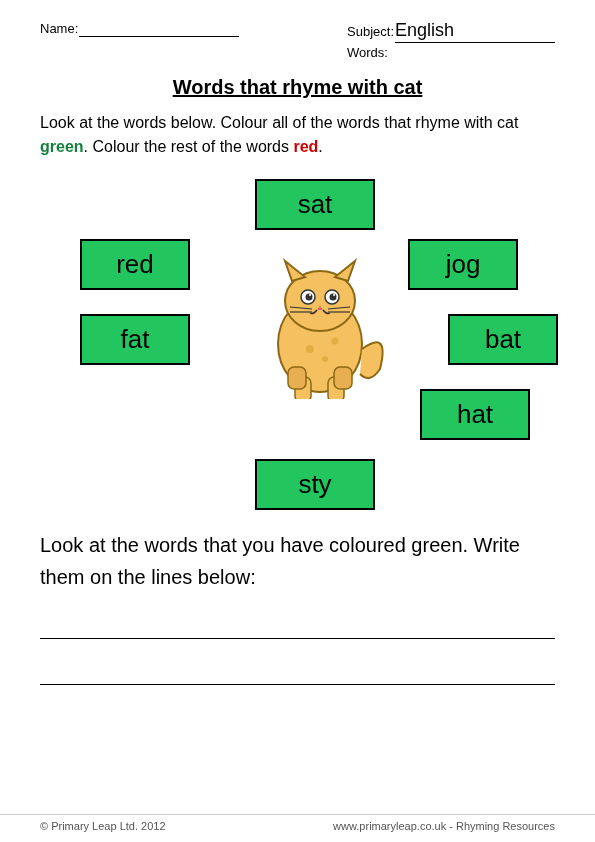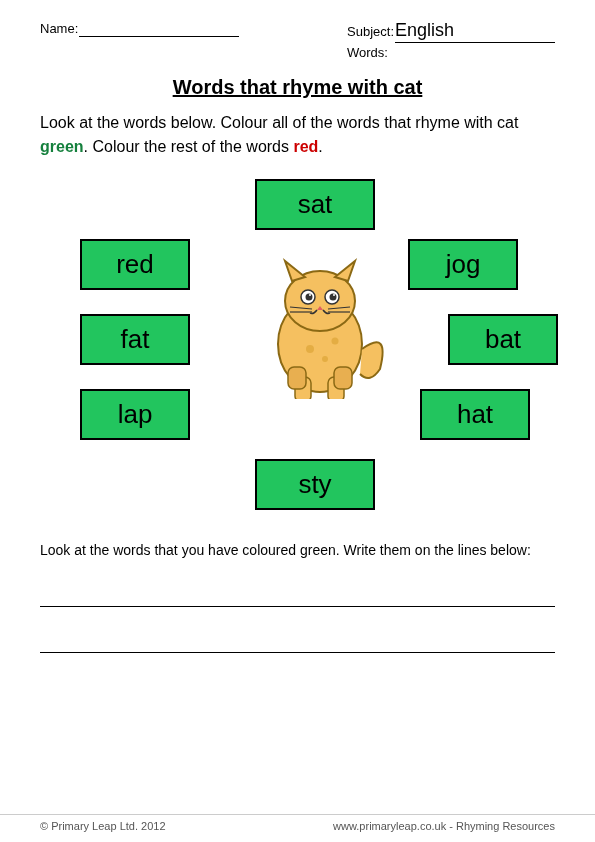--- a/index.html
+++ b/index.html
@@ -94,23 +94,23 @@
     .cat-img {
       position: absolute;
       left: 210px;
       top: 60px;
       width: 140px;
       height: 160px;
     }
 
     
     .bottom-instructions {
-      font-size: 14px;
+      font-size: 20px;
       line-height: 1.6;
-      margin-top: 20px;
+      margin-top: 10px;
     }
 
     
     .writing-lines {
       margin-top: 18px;
     }
     .writing-line {
       border-bottom: 1px solid #000;
       width: 100%;
       height: 28px;
@@ -226,23 +226,20 @@
     </div>
 
     <div class="word-box" style="left: 40px; top: 145px; min-width: 110px;">
       <span>fat</span>
     </div>
 
     <div class="word-box" style="left: 380px; top: 145px; min-width: 110px; margin-left: 28px;">
       <span>bat</span>
     </div>
 
-    <div class="word-box" style="left: 40px; top: 220px; min-width: 110px;">
-      <span>lap</span>
-    </div>
 
     <div class="word-box" style="left: 215px; top: 290px; min-width: 120px;">
       <span>sty</span>
     </div>
 
     <div class="word-box" style="left: 380px; top: 220px; min-width: 110px;">
       <span>hat</span>
     </div>
 
   </div>

